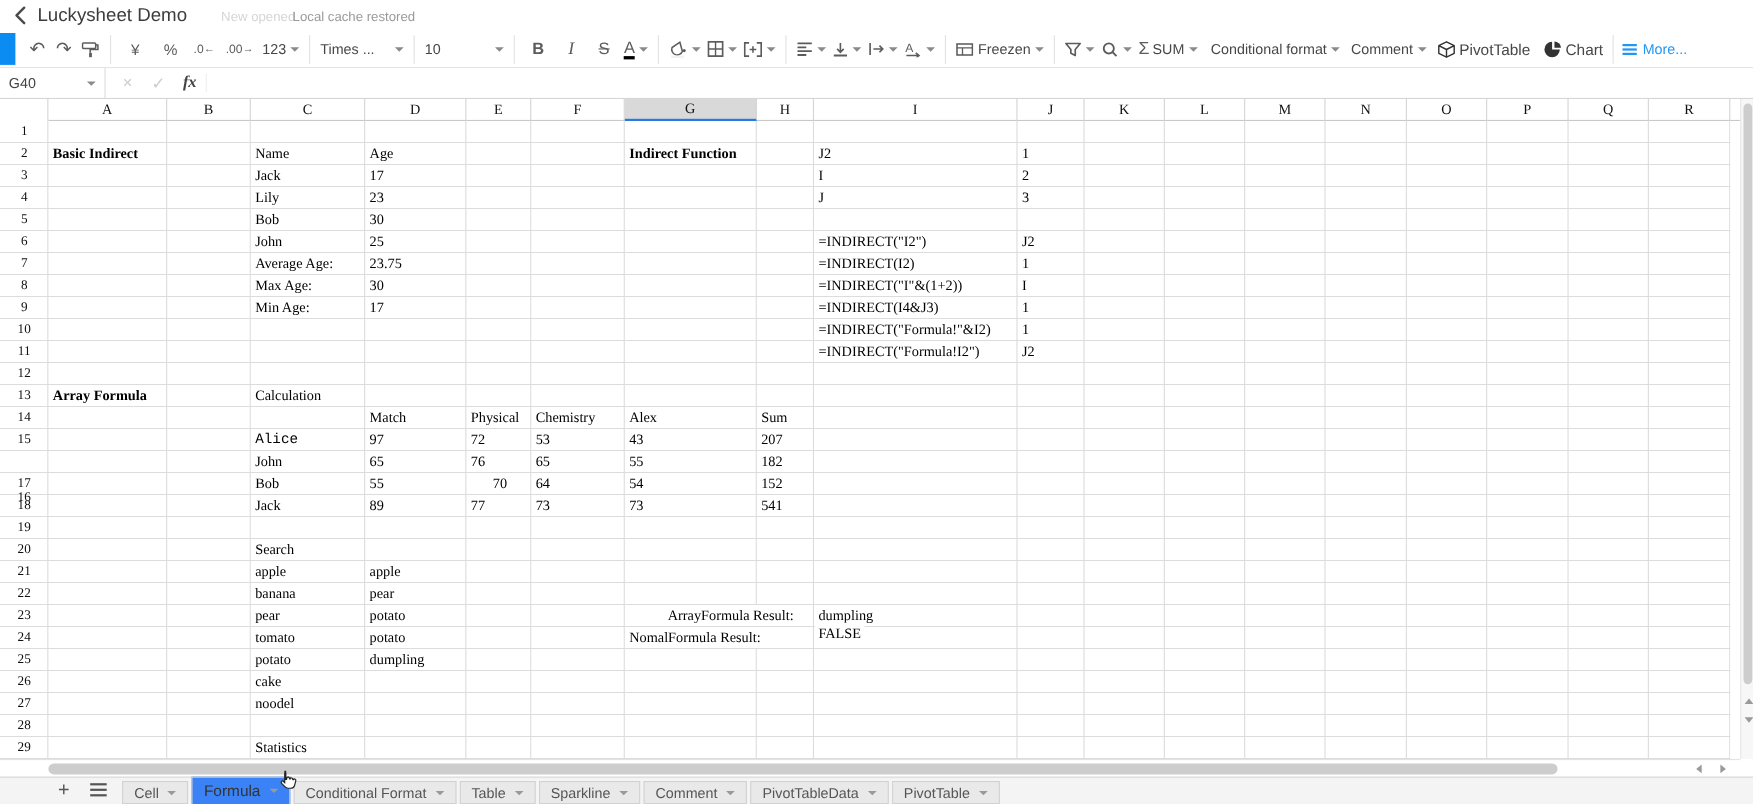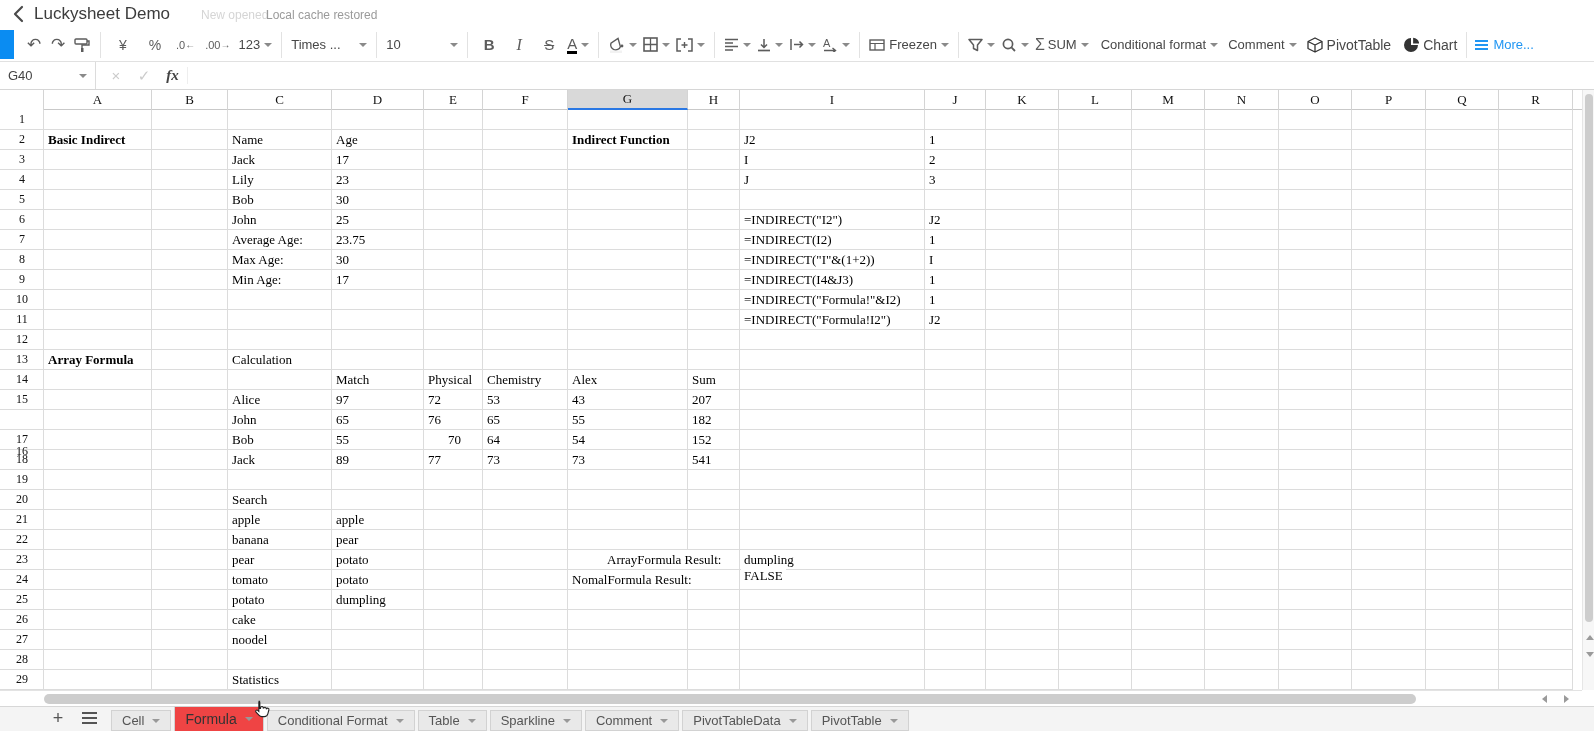--- a/index.html
+++ b/index.html
@@ -76,21 +76,21 @@
   .harrow.rt { border-top:4px solid transparent; border-bottom:4px solid transparent; border-left:5px solid #9a9a9a; left:1564px; }
   
   .tabbar { position:absolute; left:0; top:706px; width:100%; height:25px; background:#f4f4f4;
             border-top:1px solid #d7d7d7; display:flex; align-items:flex-end; }
   .tb-add { width:20px; text-align:center; font-size:18px; color:#555; margin-left:48px; margin-bottom:2px; cursor:pointer; }
   .tb-menu { display:flex; flex-direction:column; gap:3px; margin:0 14px 7px 14px; cursor:pointer; }
   .tb-menu i { width:15px; height:2px; background:#555; display:block; }
   .stab { display:flex; align-items:center; gap:8px; height:21px; padding:0 10px; margin-right:3px;
           background:#e9e9e9; border:1px solid #d2d2d2; font-size:13px; color:#555; cursor:pointer; }
   .stab .caret { border-top-color:#999; margin-left:0; }
-  .stab.active { background:#ef4444; height:25px; border-bottom:none; color:#333; font-size:14px; }
+  .stab.active { background:#3b82f6; height:25px; border-bottom:none; color:#333; font-size:14px; }
   .cursor { position:absolute; left:251px; top:699px; z-index:50; pointer-events:none; }
 </style>
 </head>
 <body>
 
 <div id="app">
 
   <div class="topbar">
     <span class="back">
       <svg width="18" height="22" viewBox="0 0 18 22">
@@ -388,21 +388,21 @@
       <div class="cell" style="left: 926px; top: 180px;">1</div>
       <div class="cell" style="left: 741px; top: 200px;">=INDIRECT("Formula!I2")</div>
       <div class="cell" style="left: 926px; top: 200px;">J2</div>
       <div class="cell b" style="left: 45px; top: 240px;">Array Formula</div>
       <div class="cell" style="left: 229px; top: 240px;">Calculation</div>
       <div class="cell" style="left: 333px; top: 260px;">Match</div>
       <div class="cell" style="left: 425px; top: 260px;">Physical</div>
       <div class="cell" style="left: 484px; top: 260px;">Chemistry</div>
       <div class="cell" style="left: 569px; top: 260px;">Alex</div>
       <div class="cell" style="left: 689px; top: 260px;">Sum</div>
-      <div class="cell" style="left: 229px; top: 280px;">Alice</div>
+      <div class="cell" style="left: 229px; top: 280px; font-family: Liberation Mono, monospace;">Alice</div>
       <div class="cell" style="left: 333px; top: 280px;">97</div>
       <div class="cell" style="left: 425px; top: 280px;">72</div>
       <div class="cell" style="left: 484px; top: 280px;">53</div>
       <div class="cell" style="left: 569px; top: 280px;">43</div>
       <div class="cell" style="left: 689px; top: 280px;">207</div>
       <div class="cell" style="left: 229px; top: 300px;">John</div>
       <div class="cell" style="left: 333px; top: 300px;">65</div>
       <div class="cell" style="left: 425px; top: 300px;">76</div>
       <div class="cell" style="left: 484px; top: 300px;">65</div>
       <div class="cell" style="left: 569px; top: 300px;">55</div>

